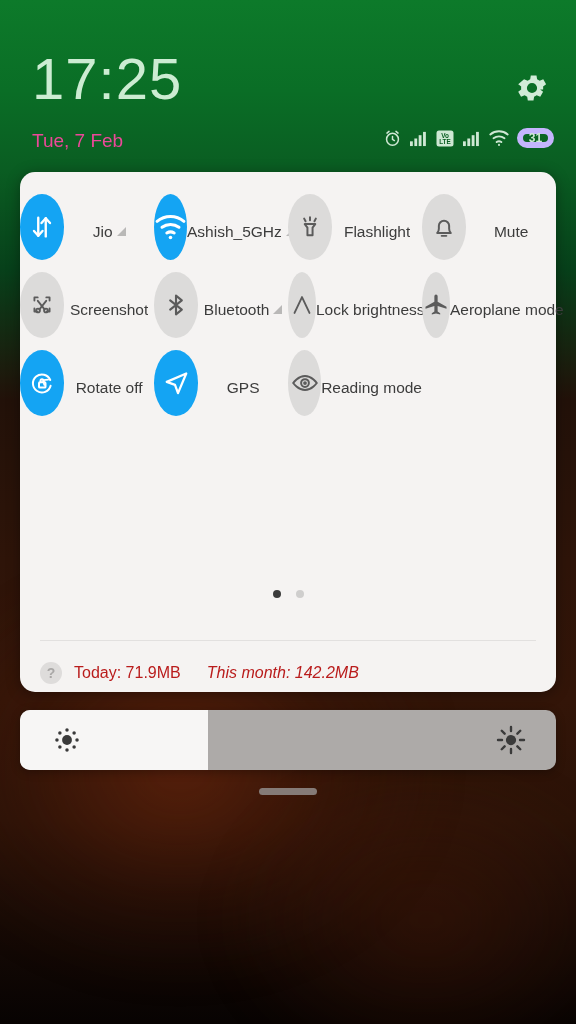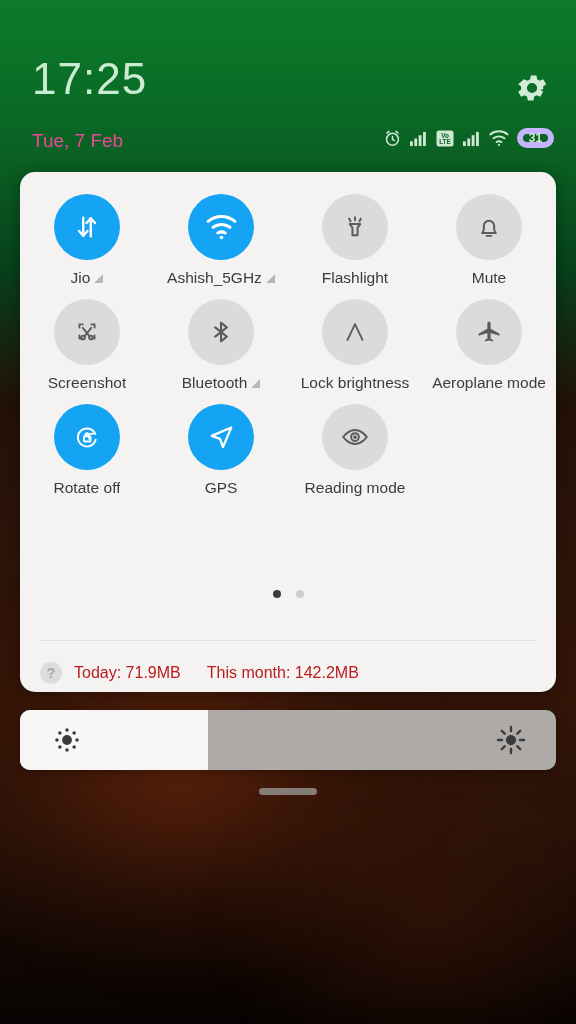--- a/index.html
+++ b/index.html
@@ -35,21 +35,21 @@
     position:absolute; right:-60px; top:760px; width:420px; height:320px;
     background:radial-gradient(ellipse at center, rgba(90,32,10,.35) 0%, rgba(0,0,0,0) 70%);
     filter:blur(20px);
   }
 
   
   #header{ position:absolute; left:0; top:0; width:576px; height:172px; }
 
   #clock{
     position:absolute; left:32px; top:48px;
-    font-size:44px; line-height:62px; font-weight:300;
+    font-size:58px; line-height:62px; font-weight:300;
     color:#ccecd2; letter-spacing:1px;
   }
   #date{
     position:absolute; left:32px; top:130px;
     font-size:19px; color:#ec4899; font-weight:400;
   }
   #gear-btn{
     position:absolute; right:26px; top:70px;
     width:36px; height:36px; cursor:pointer;
   }
@@ -68,21 +68,21 @@
   
   #qs-panel{
     position:absolute; left:20px; top:172px; width:536px; height:520px;
     background:#f5f3f2; border-radius:15px;
     box-shadow:0 2px 14px rgba(0,0,0,.35);
   }
 
   .qs-grid{ position:absolute; left:0; top:22px; width:536px; }
   .qs-row{ display:flex; }
   .qs-tile{
-    width:134px; display:flex; flex-direction:column; align-items:center;
+    width:134px; display:flex; align-items:center;
     cursor:pointer; margin-bottom:12px;
   }
   .tile-circle{
     width:66px; height:66px; border-radius:50%;
     display:flex; align-items:center; justify-content:center;
     background:#dcdbda;
   }
   .tile-circle.on{ background:#14a4f3; }
   .tile-label-wrap{
     display:flex; align-items:center; justify-content:center;
@@ -115,21 +115,21 @@
     position:absolute; left:20px; top:482px; width:496px; height:38px;
     display:flex; align-items:center; gap:12px; cursor:pointer;
   }
   #help-icon{
     width:22px; height:22px; border-radius:50%;
     background:#dedcdb; color:#a9a7a6;
     font-size:14px; font-weight:700;
     display:flex; align-items:center; justify-content:center;
   }
   .usage-text{ font-size:16px; color:#b91c1c; }
-  #usage-month{ margin-left:14px; }
+  #usage-month{ margin-left:14px;font-style:italic; }
 
   
   #brightness{
     position:absolute; left:20px; top:710px; width:536px; height:60px;
     border-radius:10px; overflow:hidden; cursor:pointer;
     background:#adaaa8;
     box-shadow:0 2px 10px rgba(0,0,0,.3);
   }
   #brightness-fill{
     position:absolute; left:0; top:0; height:60px; background:#f7f6f5;

